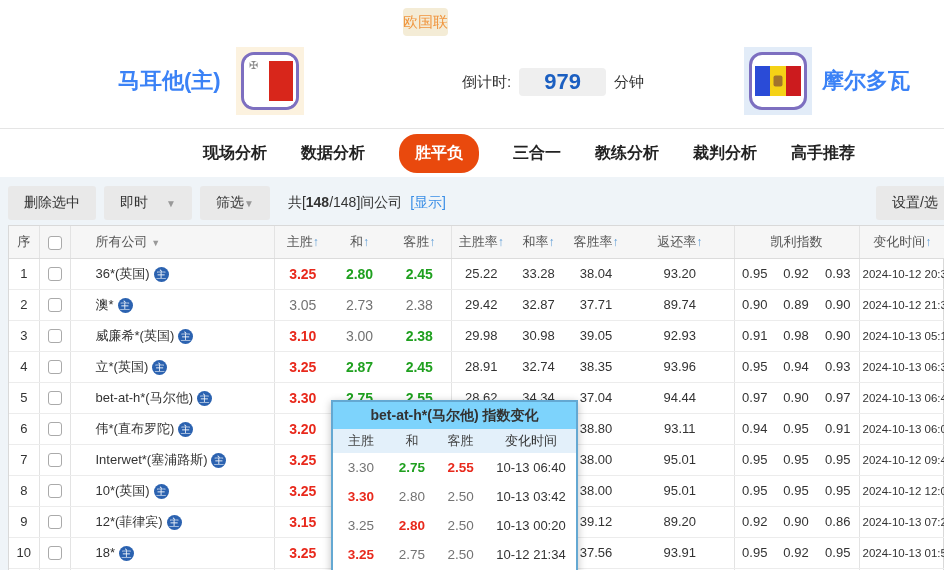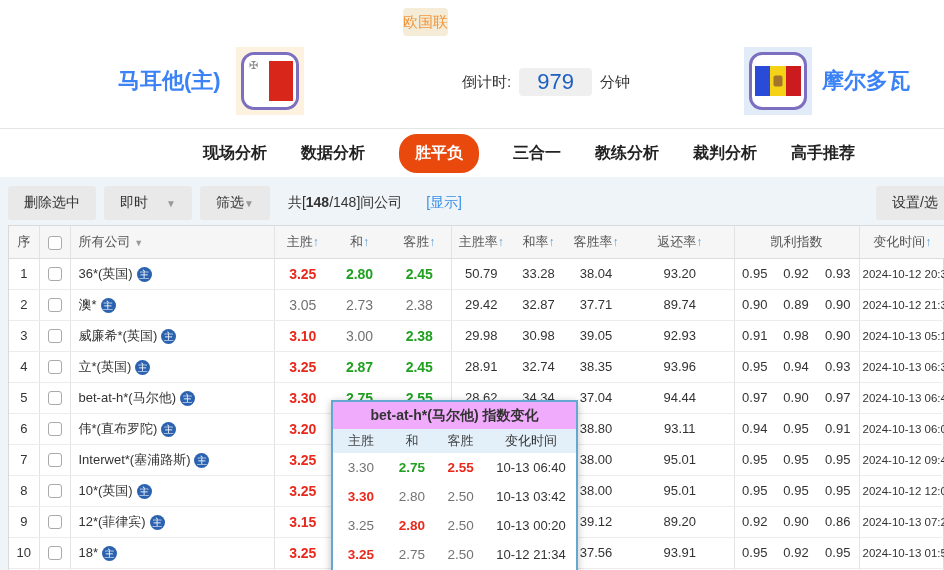--- a/index.html
+++ b/index.html
@@ -30,22 +30,22 @@
   .moldova { width:46px; height:30px; display:flex; overflow:hidden; position:relative; }
   .moldova .s1 { flex:1; background:#2a4bd7; }
   .moldova .s2 { flex:1; background:#f5d216; position:relative; }
   .moldova .s3 { flex:1; background:#cc1b1e; }
   .moldova .emblem { position:absolute; left:50%; top:50%; width:9px; height:11px;
     transform:translate(-50%,-50%); background:#a2742c; border-radius:2px; }
 
   
   .countdown { position:absolute; left:462px; top:68px; display:flex; align-items:center;
     gap:8px; font-size:15px; color:#333; }
-  .cd-val { background:#efefef; border-radius:4px; padding:1px 18px; color:#1b5fc1;
-    font-weight:400; font-size:22px; }
+  .cd-val { background:#efefef; border-radius:4px; padding:1px 25px; color:#1b5fc1;
+    font-weight:700; font-size:22px; }
 
   .hr1 { position:absolute; left:0; right:0; top:128px; height:1px; background:#e5e5e5; }
 
   
   .nav { position:absolute; top:129px; left:0; right:0; height:48px; display:flex;
     align-items:center; gap:34px; padding-left:203px; background:#fff; }
   .tab { font-size:16px; font-weight:700; color:#222; cursor:pointer; white-space:nowrap; }
   .tab.active { background:#e9490d; color:#fff; border-radius:18px; padding:9px 16px; }
 
   .lower-bg { position:absolute; top:177px; left:0; right:0; bottom:0; background:#eff4f8; }
@@ -53,51 +53,51 @@
   
   .toolbar { position:absolute; top:186px; left:8px; right:0; height:34px; display:flex;
     align-items:center; gap:8px; }
   .btn { background:#e9e9e9; border-radius:3px; height:34px; display:flex; align-items:center;
     padding:16px 16px; font-size:14px; color:#333; cursor:pointer; white-space:nowrap; }
   .dd { justify-content:space-between; min-width:88px; }
   .dd2 { gap:0; }
   .car { color:#999; font-size:10px; }
   .count { margin-left:10px; font-size:14px; color:#333; }
   .count b { font-weight:700; }
-  .show-link { color:#3a8ee6; margin-left:20px; cursor:pointer; }
+  .show-link { color:#3a8ee6; margin-left:4px; cursor:pointer; }
   .settings-btn { position:absolute; right:-10px; top:0; }
 
   
   .twrap { position:absolute; top:225px; left:8px; width:936px; background:#fff;
     border:1px solid #d9d9d9; border-bottom:none; }
   table { border-collapse:collapse; table-layout:fixed; width:100%; }
   th { height:32px; font-weight:400; color:#555; font-size:13px; background:#f6f6f6;
     border-bottom:1px solid #dcdcdc; text-align:center; white-space:nowrap; }
   td { height:31px; border-bottom:1px solid #ececec; font-size:13px; color:#333;
     text-align:center; white-space:nowrap; overflow:hidden; }
   .br { border-right:1px solid #e3e3e3; }
-  .c-co { text-align:left; padding-left:8px; }
+  .c-co { text-align:left; padding-left:25px; }
   .odds { font-size:14px; }
   [data-c="r"] { color:#e8291c; font-weight:700; }
   [data-c="g"] { color:#1fa01f; font-weight:700; }
   [data-c="k"] { color:#737373; font-weight:400; }
   .time-cell { font-size:11.5px; text-align:left; padding-left:3px; }
   .arrow-up { color:#5b9bd5; font-weight:700; font-size:12px; }
   .tri-down { color:#999; font-size:9px; }
   .cb { display:inline-block; width:14px; height:14px; border:1px solid #aaa;
     border-radius:3px; background:#fff; vertical-align:middle; cursor:pointer; }
   .badge { display:inline-block; width:15px; height:15px; border-radius:50%;
     background:#2b62b0; color:#fff; font-size:10px; line-height:15px; text-align:center;
     margin-left:4px; font-weight:400; }
   .fill td { height:4px; border-bottom:none; }
 
   
   .popup { position:absolute; left:331px; top:400px; width:247px; height:178px; background:#fff;
     border:2px solid #64a8d2; box-shadow:0 2px 8px rgba(0,0,0,.25); z-index:5; }
-  .pp-title { height:27px; background:#f0abfc; display:flex; align-items:center;
+  .pp-title { height:27px; background:#7dd3fc; display:flex; align-items:center;
     justify-content:center; font-size:14px; font-weight:700; color:#333; }
   .pp-head { height:24px; background:#e3f0fa; display:flex; align-items:center;
     font-size:13px; color:#444; }
   .pp-row { height:29px; display:flex; align-items:center; font-size:13.5px; }
   .pp-c1 { width:23%; text-align:center; }
   .pp-c2 { width:19%; text-align:center; }
   .pp-c3 { width:21%; text-align:center; }
   .pp-c4 { width:37%; text-align:center; font-size:13px; color:#333; }
 </style>
 </head>
@@ -202,21 +202,21 @@
 </thead>
 <tbody>
 
 <tr>
   <td class="br">1</td>
   <td class="br"><span class="cb"></span></td>
   <td class="br c-co"><span>36*(英国)</span><span class="badge">主</span></td>
   <td class="odds" data-c="r">3.25</td>
   <td class="odds" data-c="g">2.80</td>
   <td class="odds br" data-c="g">2.45</td>
-  <td>50.79</td>
+  <td>25.22</td>
   <td>33.28</td>
   <td>38.04</td>
   <td class="br">93.20</td>
   <td>0.95</td>
   <td>0.92</td>
   <td class="br">0.93</td>
   <td class="time-cell">2024-10-12 20:37</td>
 </tr>
 
 <tr>

